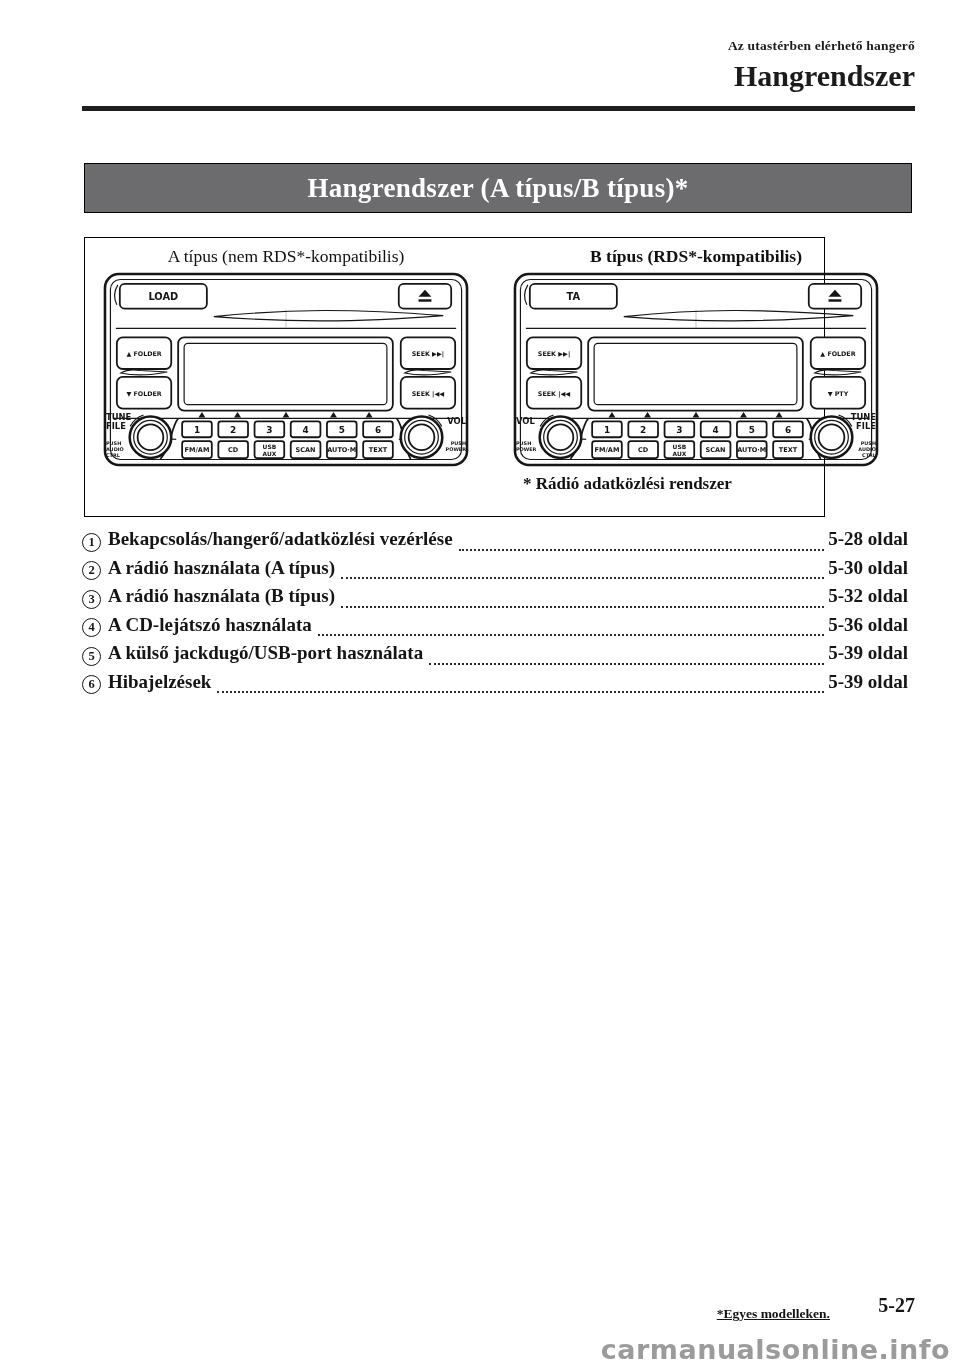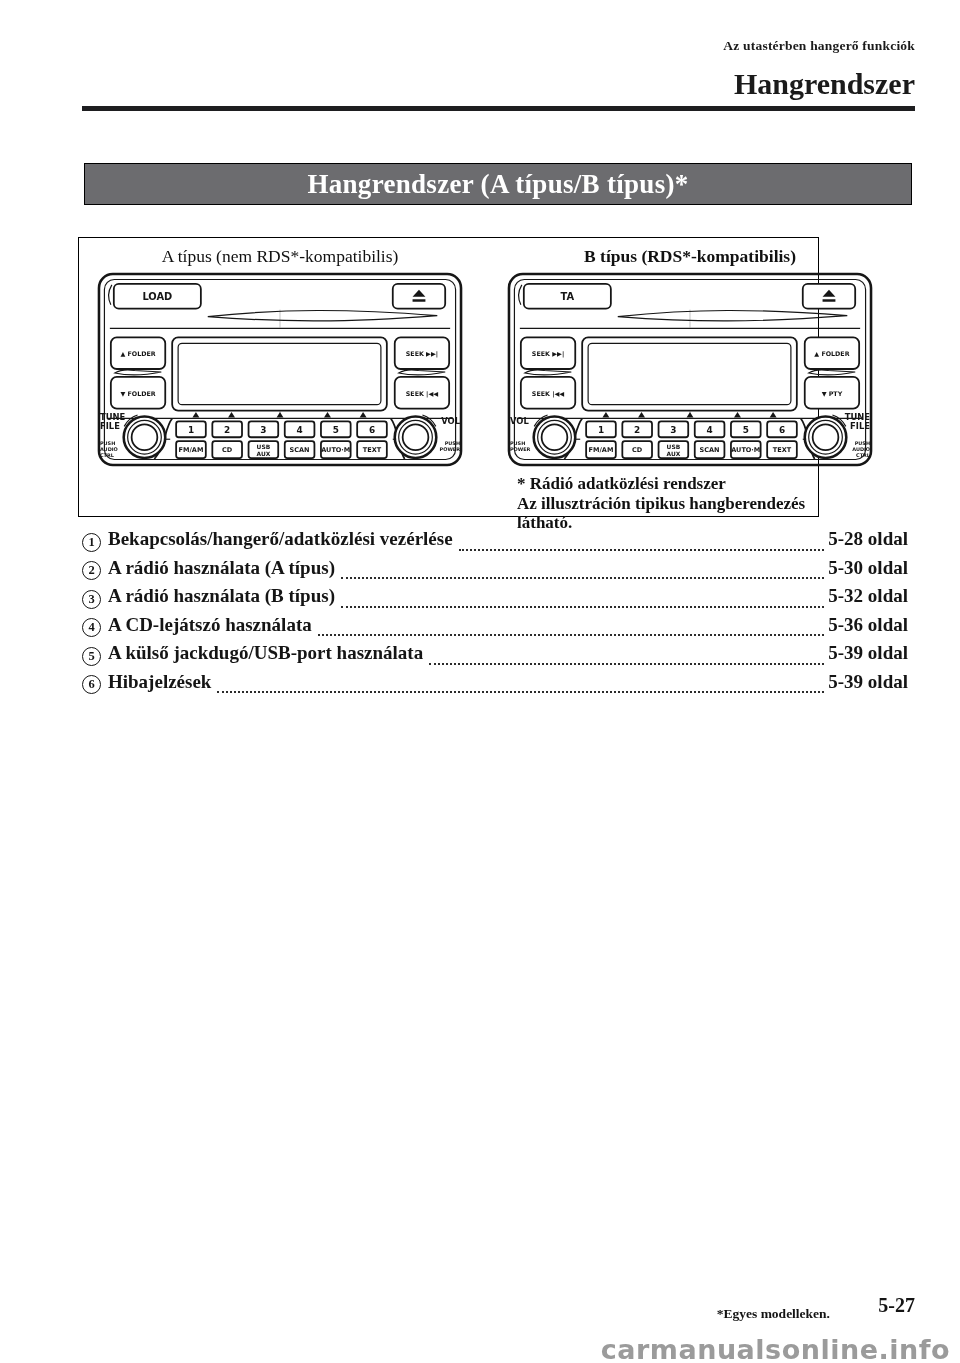--- a/index.html
+++ b/index.html
@@ -4,31 +4,31 @@
 <style>
   html,body{margin:0;padding:0;}
   body{
     width:960px;height:1363px;position:relative;overflow:hidden;
     background:#ffffff;color:#141414;
     font-family:"Liberation Serif","DejaVu Serif",serif;
   }
   
   .header{position:absolute;top:38px;right:45px;text-align:right;}
   .header-section{font-size:13.5px;font-weight:bold;letter-spacing:.2px;color:#1b1b1b;}
-  .header-title{font-size:30px;font-weight:bold;margin-top:13px;color:#1b1b1b;}
+  .header-title{font-size:30px;font-weight:bold;margin-top:5px;color:#1b1b1b;}
   .rule{position:absolute;left:82px;right:45px;top:106px;height:5px;background:#1e1e20;}
   
   .banner{
-    position:absolute;left:84px;right:48px;top:163px;height:42px;
+    position:absolute;left:84px;right:48px;top:163px;height:50px;
     background:#6c6c6f;border:1.5px solid #000;box-sizing:border-box;
     display:flex;align-items:center;justify-content:center;
   }
   .banner-title{color:#fff;font-size:27px;font-weight:bold;letter-spacing:.3px;}
   
-  .figbox{position:absolute;left:78px;top:237px;width:741px;height:280px;
+  .figbox{position:absolute;left:84px;top:237px;width:741px;height:280px;
     border:1.5px solid #000;box-sizing:border-box;}
   .fig-title{position:absolute;top:8px;width:366px;text-align:center;
     font-size:17.5px;color:#111;}
   .fig-title.a{left:18px;}
   .fig-title.b{left:428px;font-weight:bold;}
   .radio-svg{position:absolute;top:34px;}
   .radio-svg.a{left:18px;}
   .radio-svg.b{left:428px;}
   .fig-foot{position:absolute;left:438px;top:236px;font-size:17px;line-height:19.5px;color:#111;font-weight:bold;}
   
@@ -47,31 +47,31 @@
   .toc-row{display:flex;align-items:baseline;height:28.5px;
     font-size:19px;font-weight:bold;color:#151515;}
   .toc-num{align-self:center;flex:0 0 auto;width:19px;height:19px;border:1.7px solid #151515;
     border-radius:50%;display:flex;align-items:center;justify-content:center;
     font-size:12.5px;margin-right:7px;box-sizing:border-box;}
   .toc-label{white-space:nowrap;}
   .toc-leader{flex:1 1 auto;border-bottom:2.6px dotted #2b2b2b;
     align-self:flex-end;margin:0 4px 6px 6px;min-width:20px;}
   .toc-page{white-space:nowrap;}
   
-  .footer-note{position:absolute;right:130px;top:1306px;font-size:13.5px;font-weight:bold;}
+  .footer-note{position:absolute;right:130px;top:1306px;font-size:13.5px;font-weight:bold;text-decoration:underline;}
   .footer-page{position:absolute;right:45px;top:1294px;font-size:20px;font-weight:bold;}
   .watermark{position:absolute;right:10px;top:1334px;
     font-family:"DejaVu Sans","Liberation Sans",sans-serif;
     font-size:27px;font-weight:bold;color:#9b9b9b;letter-spacing:.5px;}
 </style>
 </head>
 <body>
 
 <div class="header">
-  <div class="header-section">Az utastérben hangerő funkciók</div>
+  <div class="header-section">Az utastérben elérhető hangerő</div>
   <div class="header-title">Hangrendszer</div>
 </div>
 <div class="rule"></div>
 
 <div class="banner">
   <span class="banner-title">Hangrendszer (A típus/B típus)*</span>
 </div>
 
 <div class="figbox">
   <div class="fig-title a">A típus (nem RDS*-kompatibilis)</div>
@@ -225,21 +225,20 @@
       <circle cx="322" cy="167" r="13" class="ln med"></circle>
       <path d="M 329,144.5 A 23.5,23.5 0 0 1 342.5,156" class="ln" stroke-width="2.4"></path>
       <text x="367" y="150" class="t te" font-size="8.5">TUNE</text>
       <text x="367" y="159" class="t te" font-size="8.5">FILE</text>
       <text x="367" y="175" class="t te" font-size="5">PUSH</text>
       <text x="367" y="181" class="t te" font-size="5">AUDIO</text>
       <text x="367" y="187" class="t te" font-size="5">CTRL</text>
     </svg>
   <div class="fig-foot">
     <div>* Rádió adatközlési rendszer</div>
-    <div>Az illusztráción tipikus hangberendezés látható.</div>
   </div>
 </div>
 
 <div class="toc" id="toc">
     <div class="toc-row">
       <span class="toc-num">1</span>
       <span class="toc-label">Bekapcsolás/hangerő/adatközlési vezérlése</span>
       <span class="toc-leader"></span>
       <span class="toc-page">5-28 oldal</span>
     </div>

